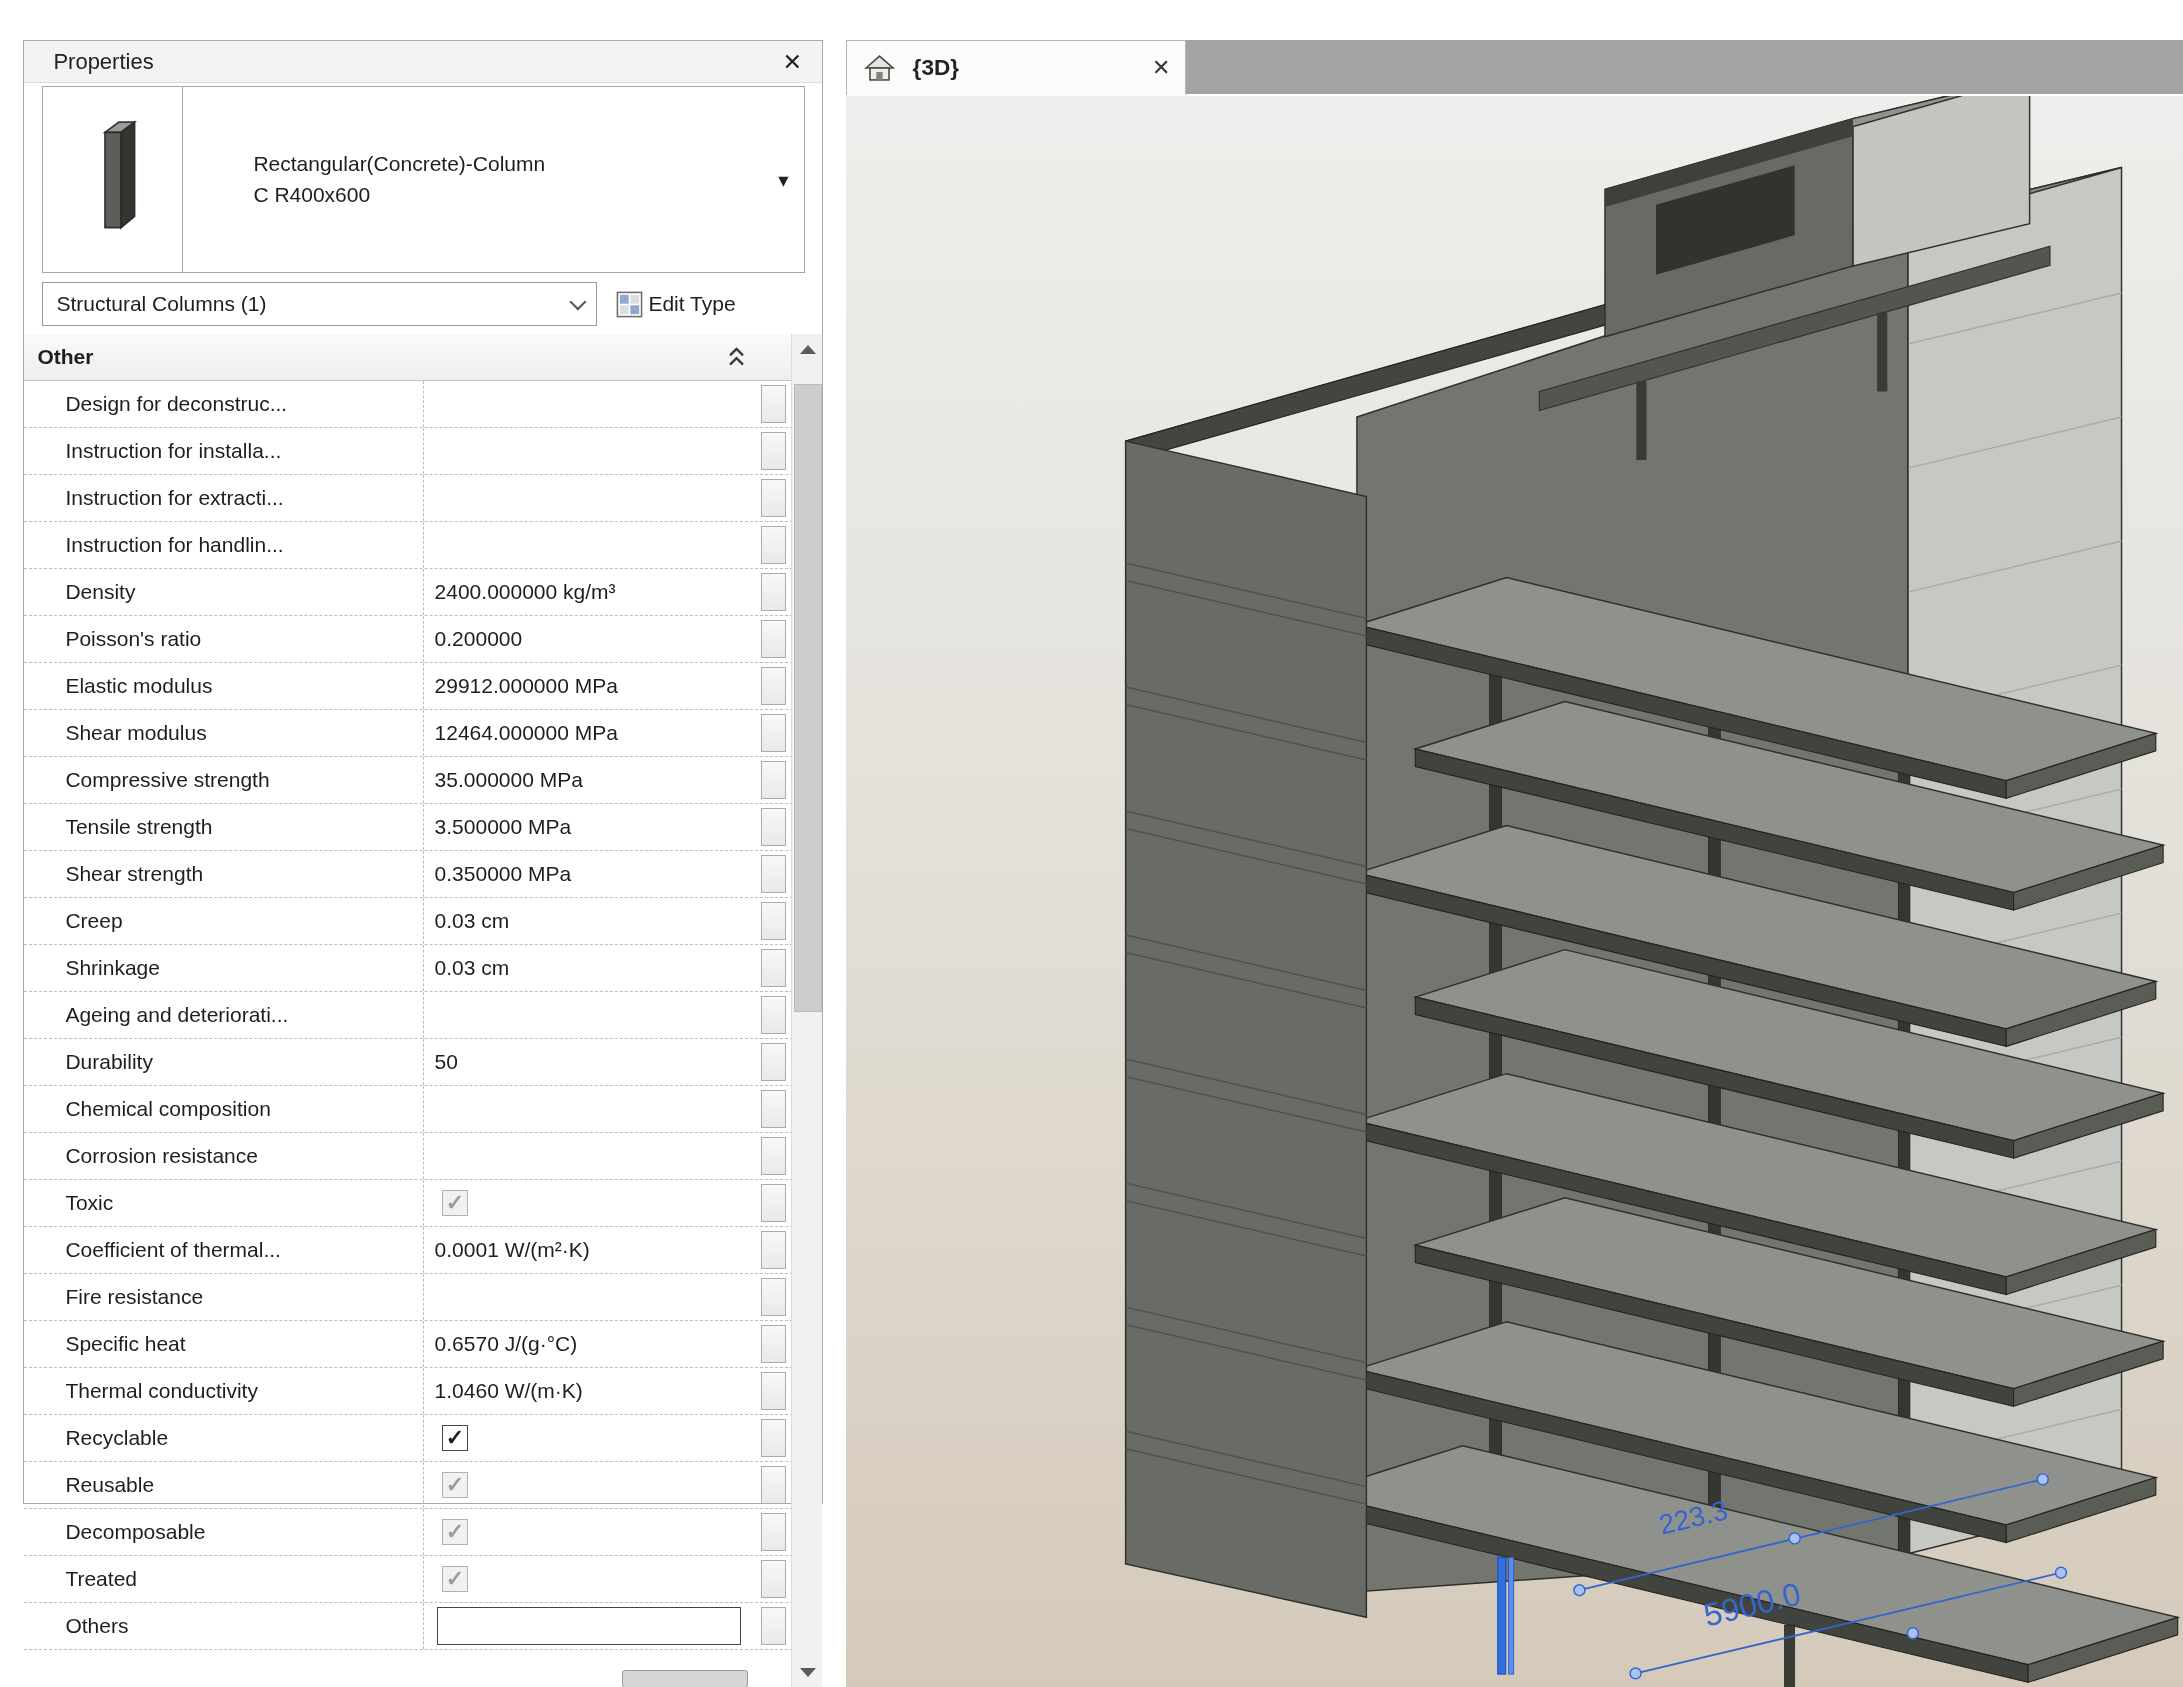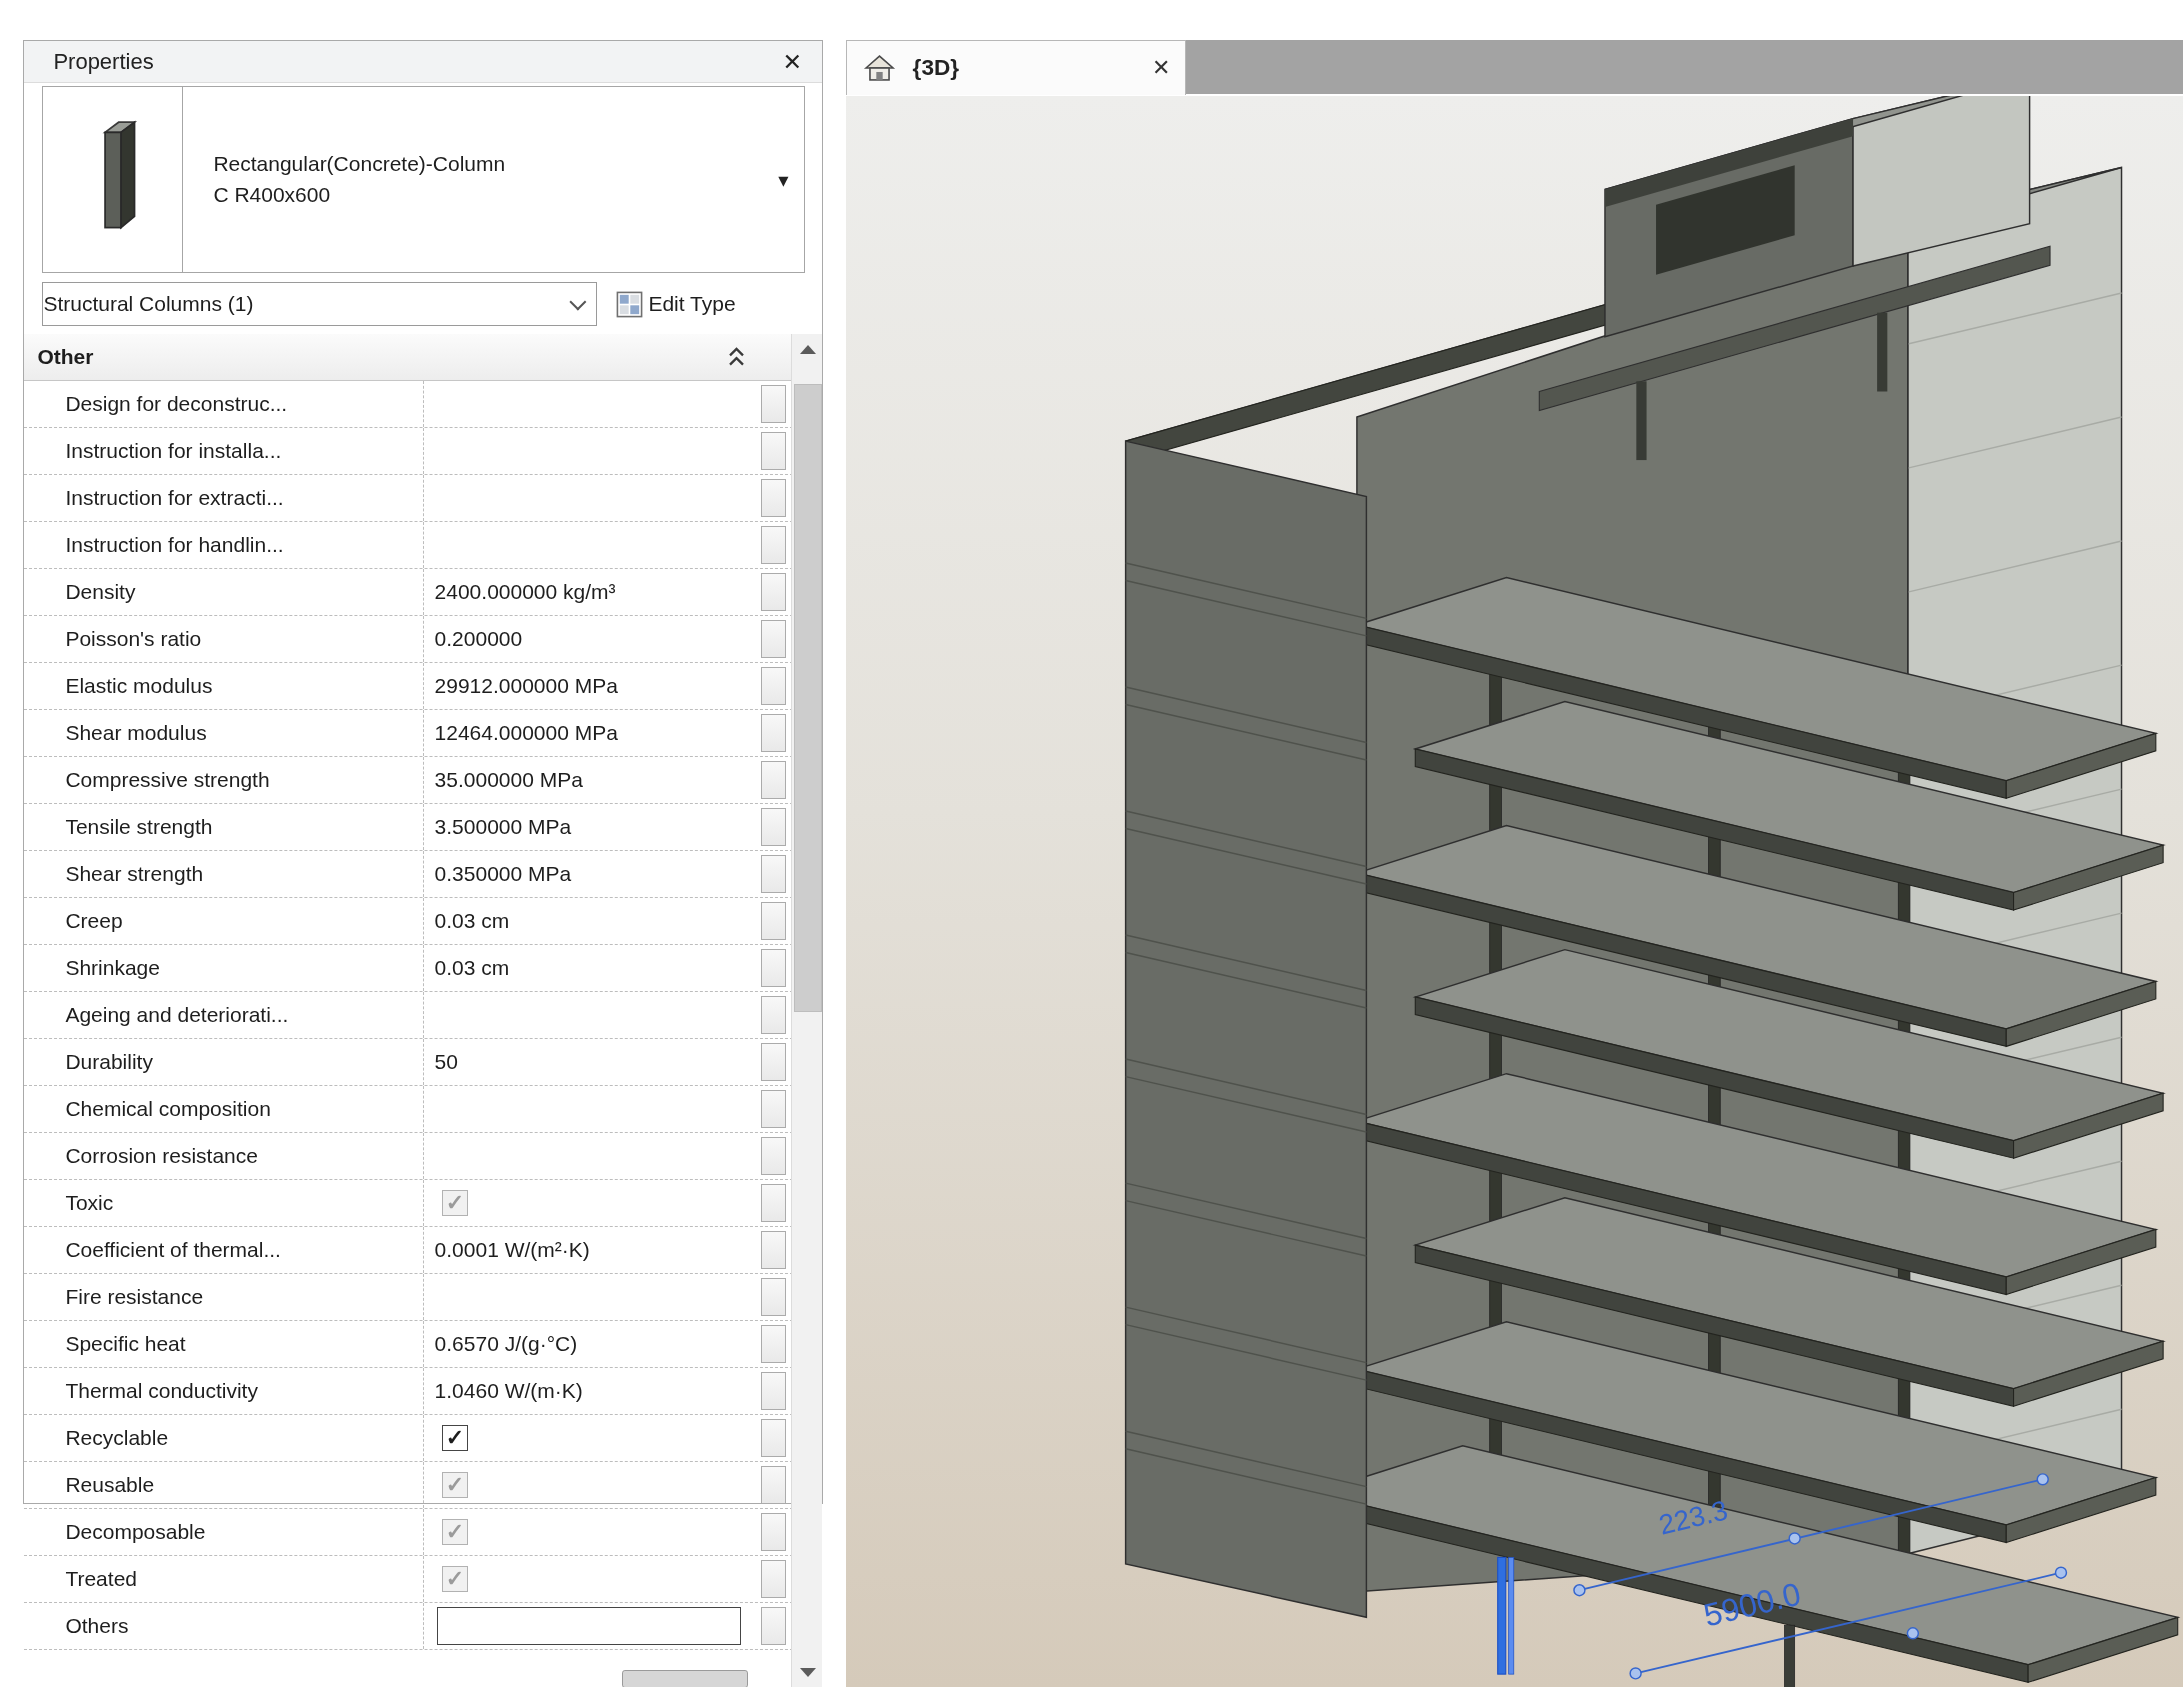--- a/index.html
+++ b/index.html
@@ -11,26 +11,26 @@
     background:#fff;border:0.7px solid #a9a9a9}
   .panel-header{position:absolute;left:0;top:0;width:100%;height:42px;background:#f2f3f4;
     display:flex;align-items:center;border-bottom:0.7px solid #dcdcdc}
   .panel-title{font-size:22px;padding-left:29px;color:#222}
   .panel-close{margin-left:auto;padding-right:20.4px;font-size:23.4px;color:#222;cursor:pointer}
 
   .type-selector{position:absolute;left:18px;top:45px;width:763px;height:187px;
     background:#fff;border:0.7px solid #a6a6a6;display:flex;align-items:center}
   .type-thumb{width:140px;height:100%;border-right:0.7px solid #a6a6a6;background:#fff;
     display:flex;align-items:center;justify-content:center}
-  .type-text{display:flex;flex-direction:column;gap:7.3px;margin-left:30px;font-size:21px}
+  .type-text{display:flex;flex-direction:column;gap:7.3px;margin-left:70px;font-size:21px}
   .type-arrow{margin-left:auto;padding-right:16px;font-size:20.4px;color:#222}
 
   .filter-row{position:absolute;left:0;top:241px;width:100%;height:45px;display:flex;align-items:center}
   .filter-select{position:absolute;left:18px;top:0;width:555px;height:44px;background:#fff;
-    border:0.7px solid #9a9a9a;display:flex;align-items:center;font-size:21px;padding-left:0}
+    border:0.7px solid #9a9a9a;display:flex;align-items:center;font-size:21px;padding-left:13px}
   .chev{margin-left:auto;margin-right:14.6px;width:11.7px;height:11.7px;border-right:2.2px solid #555;
     border-bottom:2.2px solid #555;transform:rotate(45deg) translateY(-2.9px)}
   .edit-type{position:absolute;left:591px;top:0;width:204px;height:44px;display:flex;
     align-items:center;gap:4px;font-size:21px;background:transparent;cursor:pointer}
   .et-icon{width:29px;height:29px;flex:0 0 auto}
 
   .section-header{position:absolute;left:0;top:293px;width:769px;height:47px;
     background:linear-gradient(#fbfbfb,#ededed);border-bottom:0.7px solid #c6c6c6;
     display:flex;align-items:center;font-size:21px;font-weight:bold;padding-left:13px}
   .collapse-icon{position:absolute;right:47px;top:13px;width:19px;height:20.4px}

